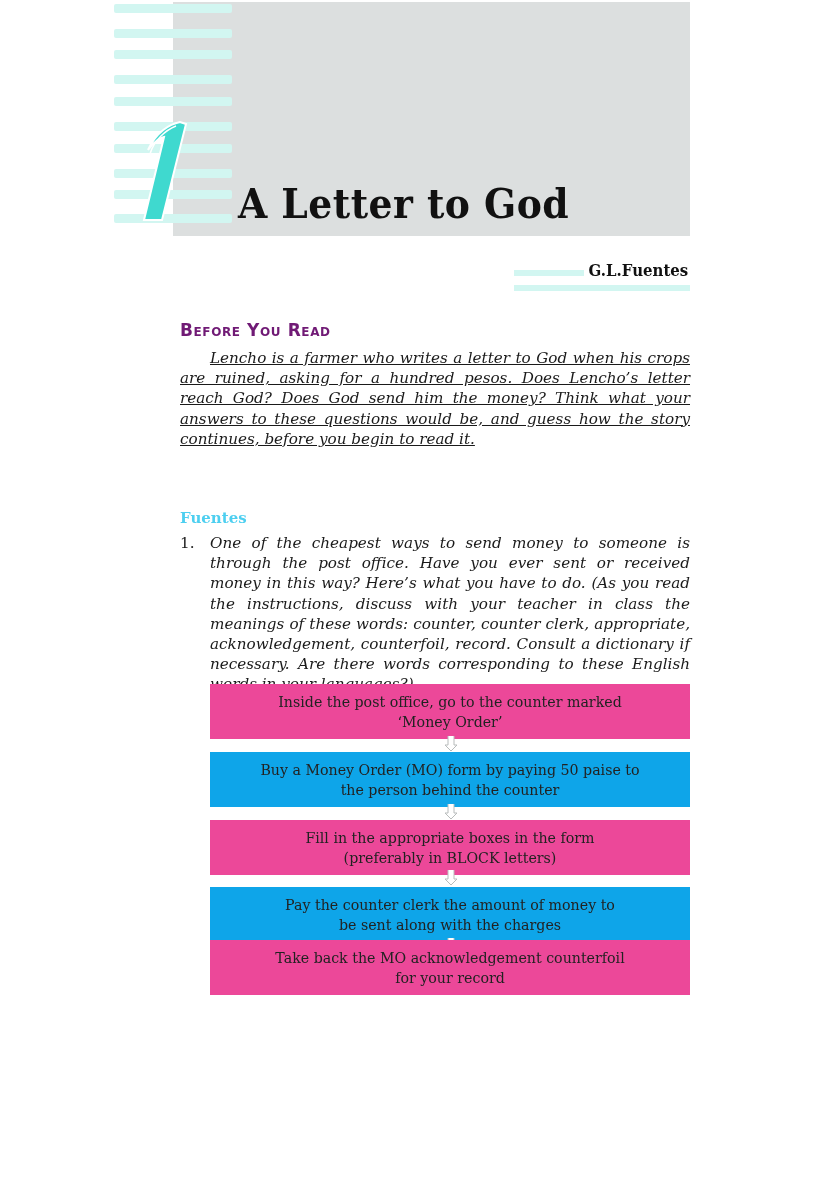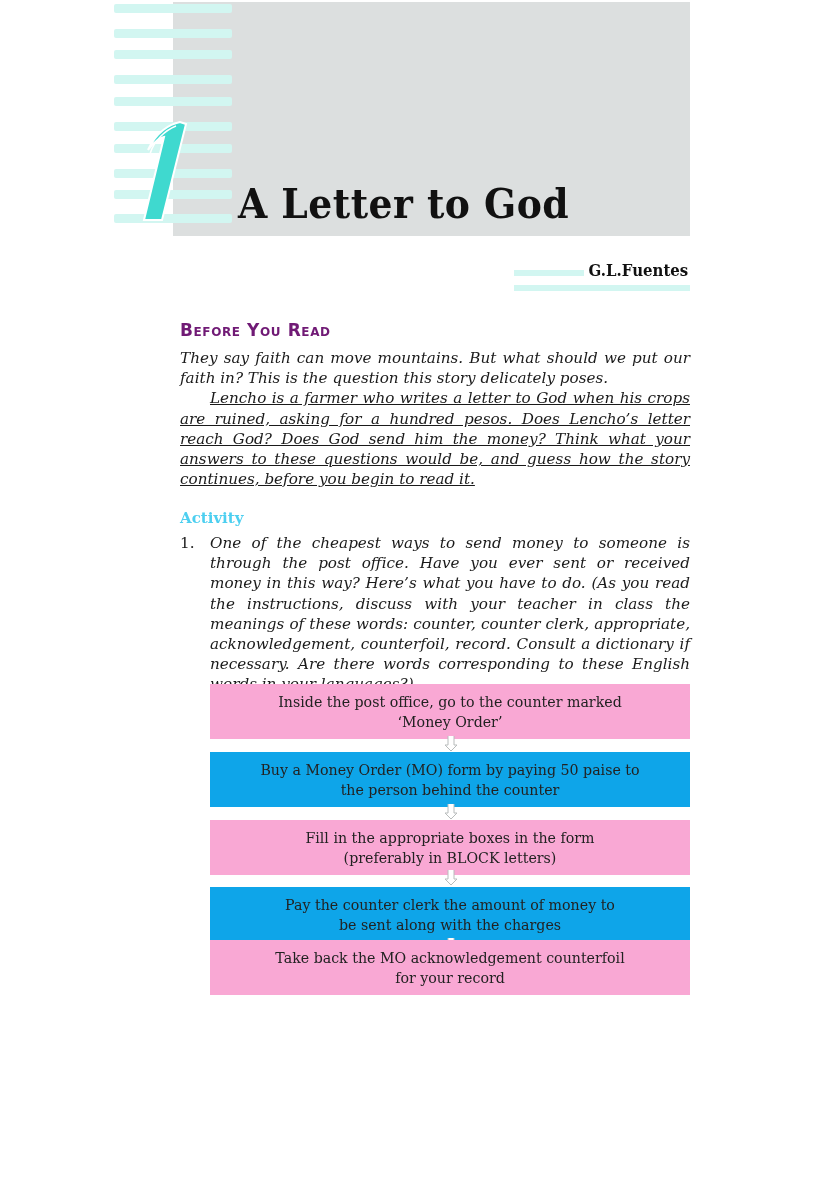--- a/index.html
+++ b/index.html
@@ -23,21 +23,21 @@
     .intro p.indent { text-indent: 30px; text-decoration: underline; }
 
     .activity-heading { position: absolute; left: 180px; top: 509px; font-family: "DejaVu Serif", serif; font-weight: bold; font-size: 15px; color: #4dcff0; }
     .activity-item { position: absolute; left: 180px; top: 533px; width: 510px; font-family: "DejaVu Serif", serif; font-style: italic; font-size: 15.2px; line-height: 20.2px; color: #1a1a1a; }
     .activity-item .num { position: absolute; left: 0; top: 0; font-style: normal; }
     .activity-item .text { margin-left: 30px; text-align: justify; }
 
     
     .flow { position: absolute; left: 210px; top: 684px; width: 480px; }
     .flow-box { position: absolute; left: 0; width: 480px; height: 55px; display: flex; align-items: center; justify-content: center; text-align: center; font-family: "DejaVu Serif", serif; font-size: 14.2px; line-height: 20px; color: #222; }
-    .flow-box.cyan { background: #f9a8d4; }
+    .flow-box.cyan { background: #ec4899; }
     .flow-box.gray { background: #0ea5e9; }
     .flow-box span { display: block; white-space: pre-line; }
     .flow-arrow { position: absolute; left: 234px; width: 14px; height: 16px; }
   </style>
 </head>
 <body>
 
 <div class="header-panel"></div>
 <div class="stripes">
   <div class="stripe" style="top:0px"></div>
@@ -60,25 +60,24 @@
 <div class="title">A Letter to God</div>
 
 <div class="author-row">
   <div class="author-stripe1"></div>
   <div class="author-stripe2"></div>
   <div class="author">G.L.Fuentes</div>
 </div>
 
 <div class="section-heading">Before You Read</div>
 <div class="intro">
-  <p>They say faith can move mountains. But what should we put our faith in? This is the question this story delicately poses.</p>
   <p class="indent">Lencho is a farmer who writes a letter to God when his crops are ruined, asking for a hundred pesos. Does Lencho’s letter reach God? Does God send him the money? Think what your answers to these questions would be, and guess how the story continues, before you begin to read it.</p>
 </div>
 
-<div class="activity-heading">Activity</div>
+<div class="activity-heading">Fuentes</div>
 <div class="activity-item">
   <span class="num">1.</span>
   <div class="text">One of the cheapest ways to send money to someone is through the post office. Have you ever sent or received money in this way? Here’s what you have to do. (As you read the instructions, discuss with your teacher in class the meanings of these words: counter, counter clerk, appropriate, acknowledgement, counterfoil, record. Consult a dictionary if necessary. Are there words corresponding to these English words in your languages?)</div>
 </div>
 
 <div class="flow">
   <div class="flow-box cyan" style="top:0px">
     <span>Inside the post office, go to the counter marked
 ‘Money Order’</span>
   </div>

